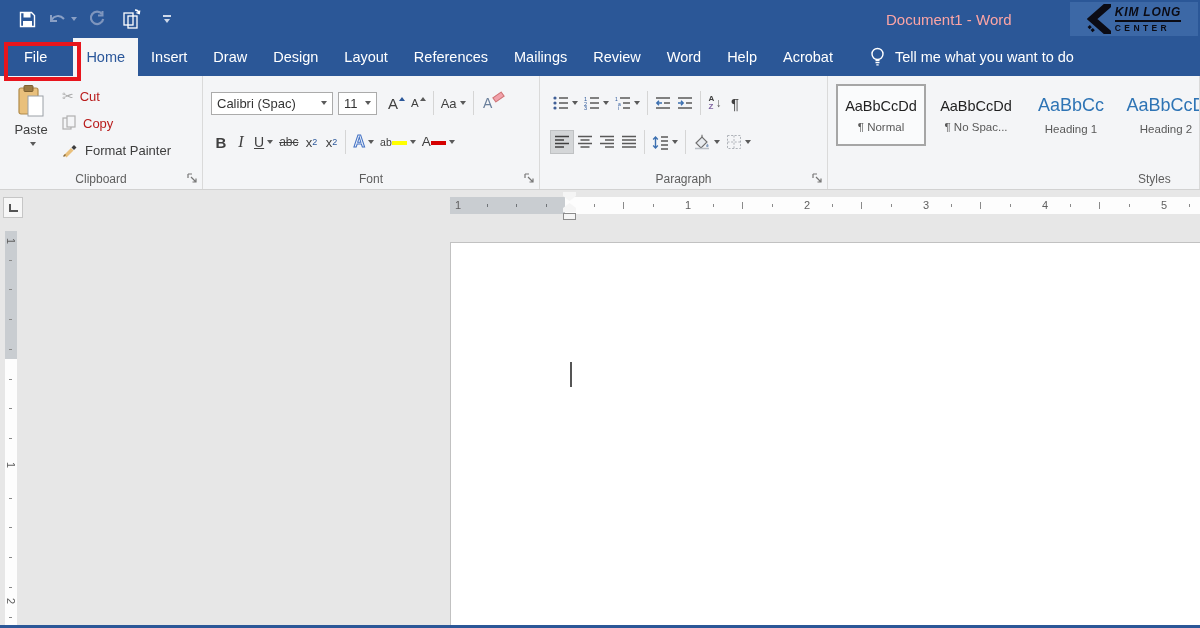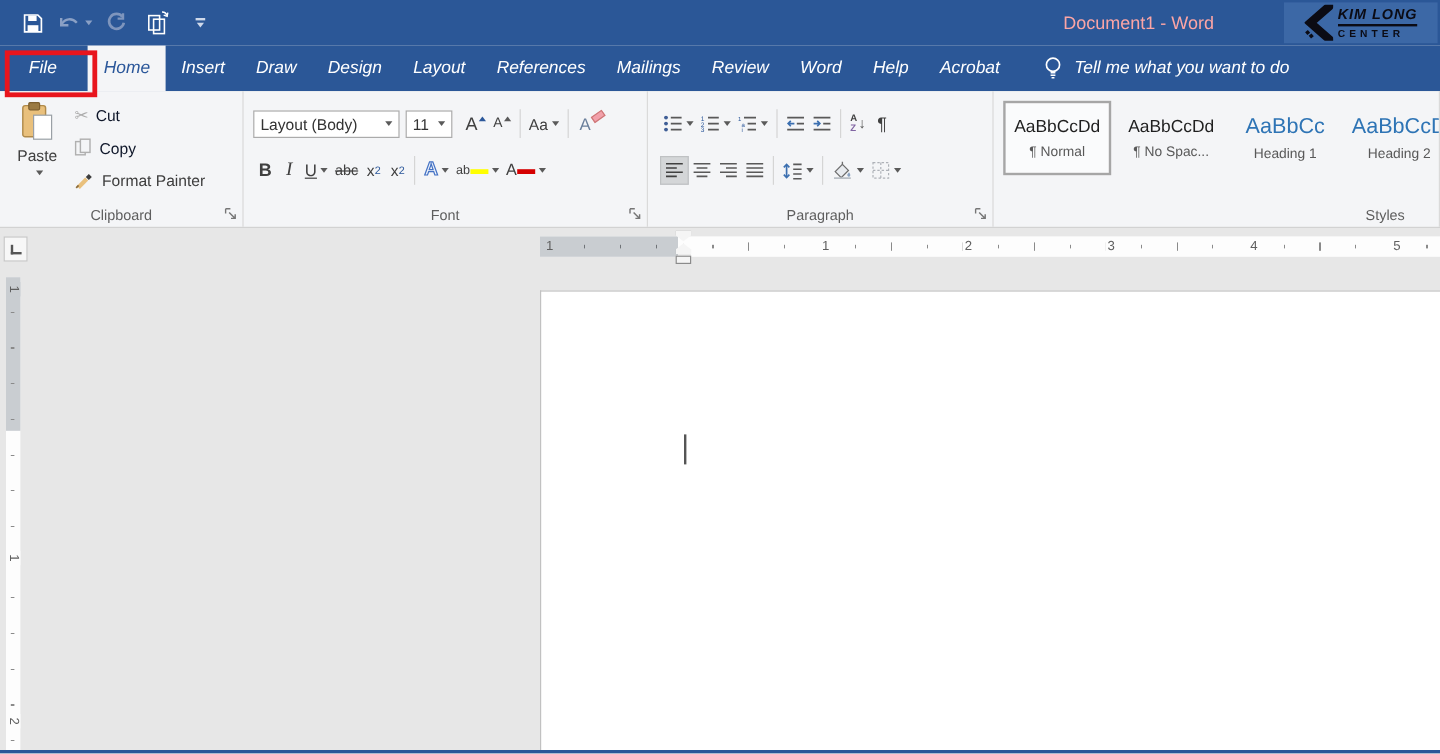--- a/index.html
+++ b/index.html
@@ -10,21 +10,21 @@
   .titlebar { position:absolute; left:0; top:0; width:1200px; height:38px; background:#2b5797; }
   .qat { position:absolute; left:16px; top:0; height:38px; display:flex; align-items:center; gap:13px; }
   .qat-btn { display:flex; align-items:center; justify-content:center; width:22px; height:24px; }
   .doc-title { position:absolute; left:886px; top:0; height:38px; display:flex; align-items:center; color:#fca5a5; font-size:15px; }
   .logo { position:absolute; right:2px; top:2px; width:128px; height:34px; background:#3c68a6; display:flex; align-items:center; justify-content:center; gap:4px; }
   .logo-text { color:#0b0b14; text-align:left; }
   .logo-top { font-size:12px; font-weight:bold; letter-spacing:0.8px; border-bottom:2px solid #0b0b14; padding-bottom:1px; font-style:italic; }
   .logo-bottom { font-size:8.5px; font-weight:bold; letter-spacing:3.4px; margin-top:1px; }
 
   
-  .tabrow { position:absolute; left:0; top:38px; width:1200px; height:38px; background:#2b5797; display:flex; align-items:stretch; padding-left:6px;font-style:italic; }
+  .tabrow { position:absolute; left:0; top:38px; width:1200px; height:38px; background:#2b5797; display:flex; align-items:stretch; padding-left:6px; }
   .tab { display:flex; align-items:center; padding:0 13px; color:#ffffff; font-size:14.5px; cursor:default; }
   .tab-file { padding:0 18px; }
   .tab-active { background:#f4f5f7; color:#2b579a; margin-left:8px; }
   .tellme-wrap { display:flex; align-items:center; gap:10px; margin-left:24px; color:#ffffff; font-size:14.5px; }
   .file-annotation { position:absolute; left:4px; top:42px; width:77px; height:39px; border:4px solid #e8151d; z-index:20; pointer-events:none; }
 
   
   .ribbon { position:absolute; left:0; top:76px; width:1200px; height:114px; background:#f4f5f7; border-bottom:1px solid #d2d2d2; display:flex; }
   .rgroup { position:relative; height:100%; border-right:1px solid #dadada; }
   .g-clipboard { width:203px; } .g-font { width:337px; } .g-paragraph { width:288px; } .g-styles { flex:1; overflow:hidden; }
@@ -36,21 +36,21 @@
   .rbtn { display:flex; align-items:center; justify-content:center; height:24px; padding:0 3px; min-width:20px; color:#404040; }
   .rsel { background:#d4d6d8; border:1px solid #bfc1c3; }
   .vdiv { width:1px; height:24px; background:#d5d5d5; margin:0 4px; }
   .dd { width:0; height:0; border-left:3.5px solid transparent; border-right:3.5px solid transparent; border-top:4px solid #5a5a5a; margin-left:3px; }
 
   
   .paste-btn { position:absolute; left:6px; top:8px; width:50px; height:88px; display:flex; flex-direction:column; align-items:center; }
   .paste-label { font-size:13px; color:#404040; margin-top:4px; }
   .clip-col { position:absolute; left:62px; top:10px; display:flex; flex-direction:column; gap:7px; }
   .clip-item { display:flex; align-items:center; gap:6px; font-size:13px; height:20px; }
-  .disabled-txt { color:#0f172a; }
+  .disabled-txt { color:#b91c1c; }
 
   
   .combo { background:#ffffff; border:1px solid #ababab; height:23px; display:flex; align-items:center; justify-content:space-between; padding:0 5px; font-size:13px; color:#333; }
   .combo-family { width:122px; } .combo-size { width:39px; margin-left:5px; }
   .fx-b { font-weight:bold; font-size:15px; }
   .fx-i { font-style:italic; font-family:"Liberation Serif", serif; font-size:16px; }
   .fx-u { text-decoration:underline; font-size:14px; }
   .fx-strike { text-decoration:line-through; font-size:12px; }
   .subsup { font-size:13px; } .subsup sub, .subsup sup { color:#2b579a; font-size:9px; }
   .bigA { font-size:15px; } .smallA { font-size:11.5px; }
@@ -245,21 +245,21 @@
         <svg width="11" height="11" viewBox="0 0 11 11">
             <path d="M1 1 H5 M1 1 V5" stroke="#767676" stroke-width="1.2" fill="none"></path>
             <path d="M4 4 L9 9 M9 5.5 V9 H5.5" stroke="#767676" stroke-width="1.2" fill="none"></path>
           </svg>
       </span>
     </div>
 
     <div class="rgroup g-font">
       <div class="row r1">
         <span class="combo combo-family">
-          <span>Layout (Body)</span>
+          <span>Calibri (Spac)</span>
           <span class="dd"></span>
         </span>
         <span class="combo combo-size">
           <span>11</span>
           <span class="dd"></span>
         </span>
         <span style="width:8px;"></span>
         <span class="rbtn">
           <span class="bigA">A</span>
             <span class="tri tri-up"></span>

